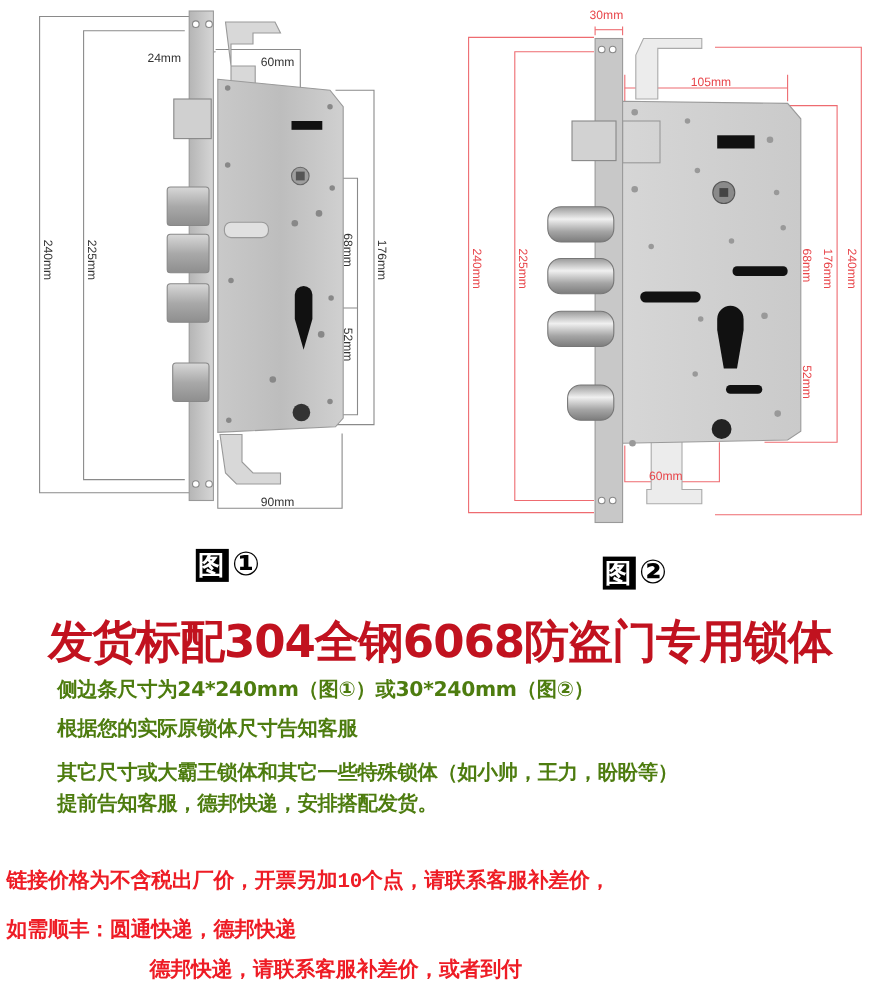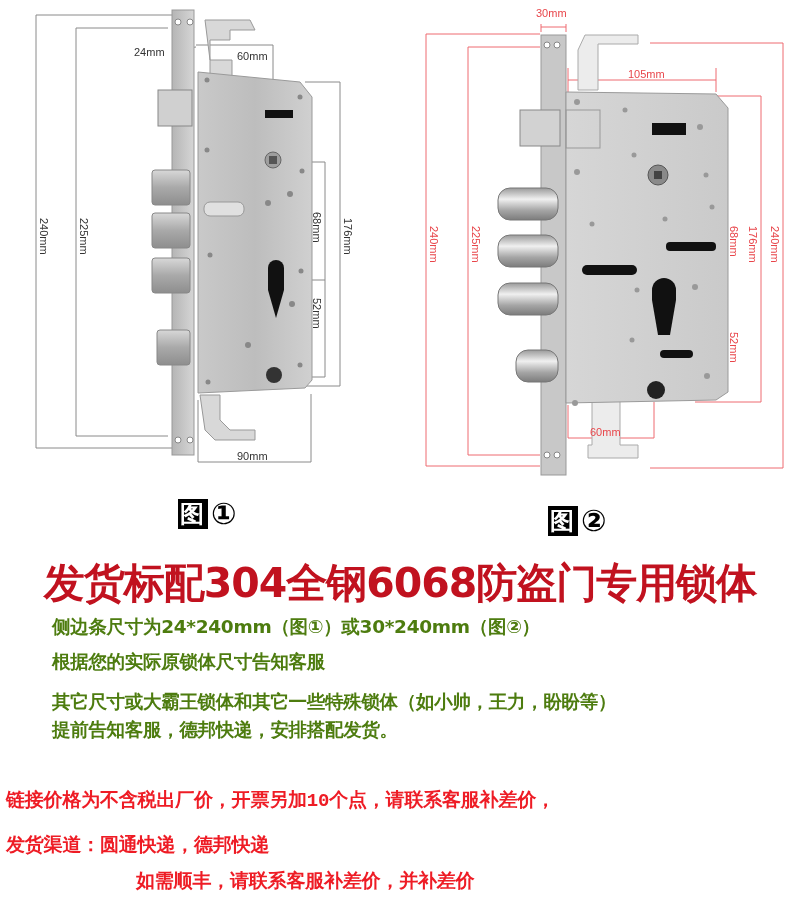--- a/index.html
+++ b/index.html
@@ -239,14 +239,14 @@
 </div>
 
 <div class="headline">发货标配304全钢6068防盗门专用锁体</div>
 
 <div id="info-0" class="info-line">侧边条尺寸为24*240mm（图①）或30*240mm（图②）</div>
 <div id="info-1" class="info-line">根据您的实际原锁体尺寸告知客服</div>
 <div id="info-2" class="info-line">其它尺寸或大霸王锁体和其它一些特殊锁体（如小帅，王力，盼盼等）</div>
 <div id="info-3" class="info-line">提前告知客服，德邦快递，安排搭配发货。</div>
 
 <div id="notice-0" class="notice-line">链接价格为不含税出厂价，开票另加10个点，请联系客服补差价，</div>
-<div id="notice-1" class="notice-line">发货渠道：圆通快递，德邦快递</div>
-<div id="notice-2" class="notice-line">如需顺丰，请联系客服补差价，并补差价</div>
+<div id="notice-1" class="notice-line">如需顺丰：圆通快递，德邦快递</div>
+<div id="notice-2" class="notice-line">德邦快递，请联系客服补差价，或者到付</div>
 
 </body></html>

